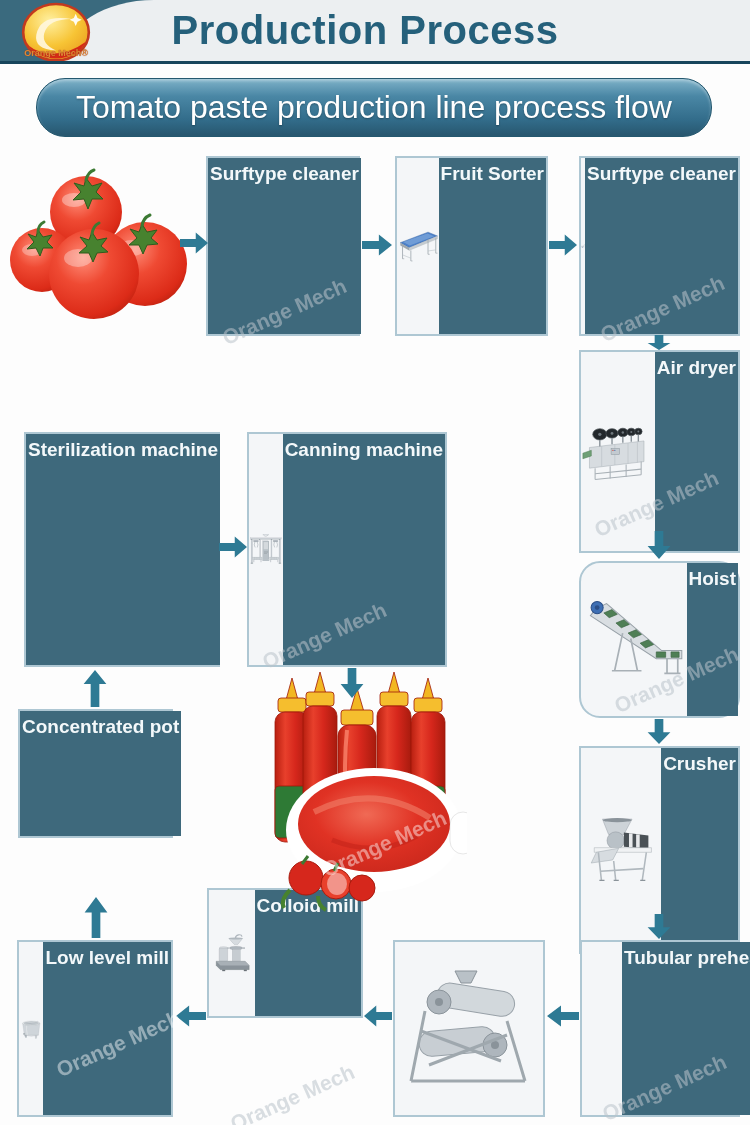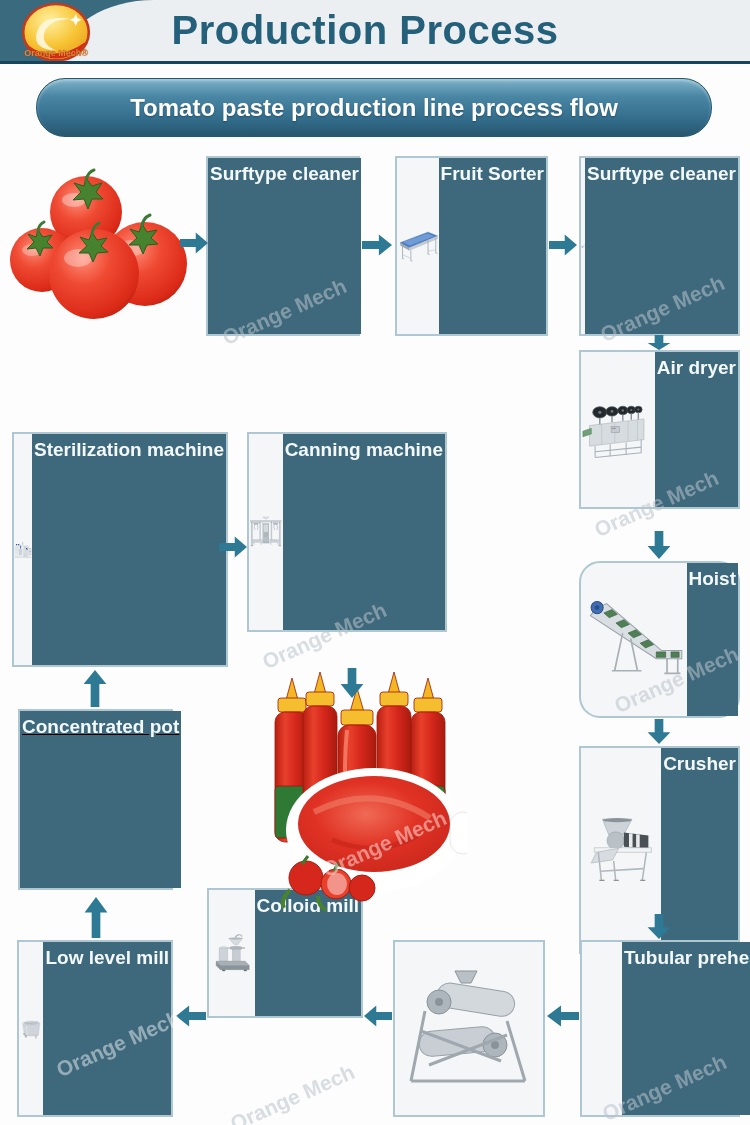--- a/index.html
+++ b/index.html
@@ -13,21 +13,21 @@
   .page-title{position:absolute;left:40px;right:60px;top:8px;text-align:center;
               font-size:40px;font-weight:bold;color:#25607B;letter-spacing:0.5px;}
   .logo-wrap{position:absolute;left:14px;top:2px;width:84px;height:62px;}
   .logo-brand{position:absolute;left:0;top:46px;width:84px;text-align:center;
               font-size:9px;font-weight:bold;color:#E18A35;text-shadow:0 0 1px #8E2B14;}
   
   .banner{position:absolute;left:36px;top:78px;width:674px;height:57px;border-radius:29px;
           background:linear-gradient(180deg,#7FB2C9 0%,#4A87A5 30%,#326C8A 72%,#27566E 100%);
           border:1px solid #24586F;box-shadow:inset 0 2px 3px rgba(255,255,255,.35);}
   .banner-title{width:100%;height:100%;display:flex;align-items:center;justify-content:center;
-          color:#FFFFFF;font-size:24px;font-weight:bold;text-shadow:0 1px 2px rgba(0,0,0,.3);}
+          color:#FFFFFF;font-size:32px;font-weight:normal;text-shadow:0 1px 2px rgba(0,0,0,.3);}
   
   .node{position:absolute;border:2px solid #AEC7D3;background:#F4F6F8;box-sizing:border-box;
         display:flex;flex-direction:row;}
   .art{flex:1 1 auto;min-height:0;width:100%;}
   .art svg{display:block;width:100%;height:100%;}
   .nlabel{flex:0 0 auto;background:#3E697C;color:#F3F8FA;font-weight:bold;font-size:19px;
           line-height:1.18;text-align:center;padding:5px 2px;}
   .free-art{position:absolute;}
   .free-art svg{display:block;width:100%;height:100%;}
   .arrow{position:absolute;}
@@ -145,21 +145,21 @@
         <rect x="52" y="84" width="10" height="16" fill="#B9C1C7"></rect>
         <path d="M57,100 v12 h14" stroke="#98A1A8" stroke-width="2.5" fill="none"></path>
         <rect x="44" y="116" width="24" height="14" rx="4" fill="#3E6FB4" stroke="#2B4E86"></rect>
         <circle cx="40" cy="123" r="6" fill="#2B4E86"></circle>
         <path d="M50,118 v10 M56,118 v10 M62,118 v10" stroke="#2B4E86" stroke-width="1.5"></path>
       </svg>
     </div>
     <div class="nlabel">Surftype cleaner</div>
   </div>
 
-  <div class="node" style="left:579px;top:350px;width:161px;height:159px;">
+  <div class="node" style="left:579px;top:350px;width:161px;height:203px;">
     <div class="art">
       <svg viewBox="0 0 157 145">
         <polygon points="18,64 134,50 134,94 18,108" fill="#D7DCE0" stroke="#9FA8AE"></polygon>
         <path d="M44,61 V104 M72,58 V101 M100,55 V98 M120,53 V96" stroke="#B5BDC3" stroke-width="1.2"></path>
         <g stroke="#A8B0B6" stroke-width="2.2" fill="none">
           <path d="M30,108 V132 M62,104 V130 M96,100 V127 M128,94 V122"></path>
           <path d="M30,132 L128,122 M30,120 L128,110"></path>
         </g>
         <g fill="#23282C" stroke="#4A5156" stroke-width="1.5">
           <ellipse cx="40" cy="36" rx="15" ry="12"></ellipse>
@@ -302,21 +302,21 @@
         <polygon points="40,46 126,36 131,40 45,50" fill="#D2D8DC" stroke="#9FA8AE"></polygon>
         <rect x="40" y="112" width="8" height="16" fill="#B9C1C7" stroke="#98A1A8"></rect>
         <polygon points="100,114 112,114 108,132 102,132" fill="#C6CCD1" stroke="#98A1A8"></polygon>
         <rect x="26" y="100" width="12" height="8" fill="#9FA8AE"></rect>
         <circle cx="40" cy="116" r="5" fill="#AEB6BD" stroke="#8A939A"></circle>
       </svg>
     </div>
     <div class="nlabel">Low level mill</div>
   </div>
 
-  <div class="node" style="left:18px;top:709px;width:155px;height:181px;text-decoration:underline;">
+  <div class="node" style="left:18px;top:709px;width:155px;height:129px;">
     <div class="art">
       <svg viewBox="0 0 151 148">
         <path d="M105,34 V22 Q105,14 96,14 H42" stroke="#B9C1C7" stroke-width="5" fill="none"></path>
         <rect x="24" y="8" width="16" height="12" rx="2" fill="#3E6FB4" stroke="#2B4E86"></rect>
         <g stroke="#AEB6BD" stroke-width="2.2" fill="none">
           <path d="M32,20 L60,100 M50,20 L26,100 M30,46 H52 M28,66 H48 M27,84 H44"></path>
         </g>
         <ellipse cx="105" cy="38" rx="18" ry="8" fill="#E2E6E9" stroke="#98A1A8"></ellipse>
         <rect x="87" y="38" width="36" height="58" fill="#D5DADE" stroke="#98A1A8"></rect>
         <path d="M87,56 h36 M87,74 h36" stroke="#B5BDC3" stroke-width="1.5"></path>
@@ -325,21 +325,21 @@
           <rect x="50" y="108" width="28" height="13" rx="6"></rect>
           <rect x="84" y="108" width="32" height="13" rx="6"></rect>
         </g>
         <path d="M58,108 v13 M66,108 v13 M92,108 v13 M100,108 v13 M108,108 v13" stroke="#2B4E86" stroke-width="1.5"></path>
         <path d="M18,126 H136" stroke="#9FA8AE" stroke-width="3"></path>
       </svg>
     </div>
     <div class="nlabel">Concentrated pot</div>
   </div>
 
-  <div class="node" style="left:12px;top:432px;width:216px;height:235px;">
+  <div class="node" style="left:24px;top:432px;width:196px;height:235px;">
     <div class="art">
       <svg viewBox="0 0 202 196">
         <rect x="6" y="180" width="190" height="7" fill="#B6BEC4"></rect>
         <g stroke="#AFB8BF" stroke-width="2.2" fill="none">
           <path d="M14,62 V172 M26,56 V172 M38,60 V172 M50,64 V172"></path>
         </g>
         <g stroke="#C6CCD1" stroke-width="4" fill="none">
           <path d="M10,74 H98 M10,100 H98 M10,126 H62"></path>
         </g>
         <path d="M12,50 H110" stroke="#C6CCD1" stroke-width="5"></path>
@@ -369,21 +369,21 @@
           <rect x="168" y="148" width="28" height="9" rx="4"></rect>
         </g>
         <rect x="97" y="30" width="5" height="14" fill="#9AA2A8"></rect>
         <circle cx="99.5" cy="26" r="4" fill="#D53A2A"></circle>
         <circle cx="99.5" cy="18" r="3" fill="#5FA05A"></circle>
       </svg>
     </div>
     <div class="nlabel">Sterilization machine</div>
   </div>
 
-  <div class="node" style="left:247px;top:432px;width:200px;height:200px;">
+  <div class="node" style="left:247px;top:432px;width:200px;height:235px;">
     <div class="art">
       <svg viewBox="0 0 196 196">
         <path d="M84,12 Q98,30 112,12 M80,12 H116" fill="none" stroke="#A8B1B7" stroke-width="3"></path>
         <rect x="8" y="30" width="180" height="10" fill="#C9CFD4" stroke="#9AA3AA"></rect>
         <rect x="12" y="40" width="9" height="138" fill="#C9CFD4" stroke="#9AA3AA"></rect>
         <rect x="175" y="40" width="9" height="138" fill="#C9CFD4" stroke="#9AA3AA"></rect>
         <rect x="62" y="40" width="6" height="114" fill="#C9CFD4" stroke="#9AA3AA"></rect>
         <rect x="128" y="40" width="6" height="114" fill="#C9CFD4" stroke="#9AA3AA"></rect>
         <rect x="80" y="48" width="36" height="108" fill="#B9C1C7" stroke="#868F96"></rect>
         <rect x="84" y="54" width="28" height="44" fill="#D4D9DD" stroke="#9AA3AA"></rect>

